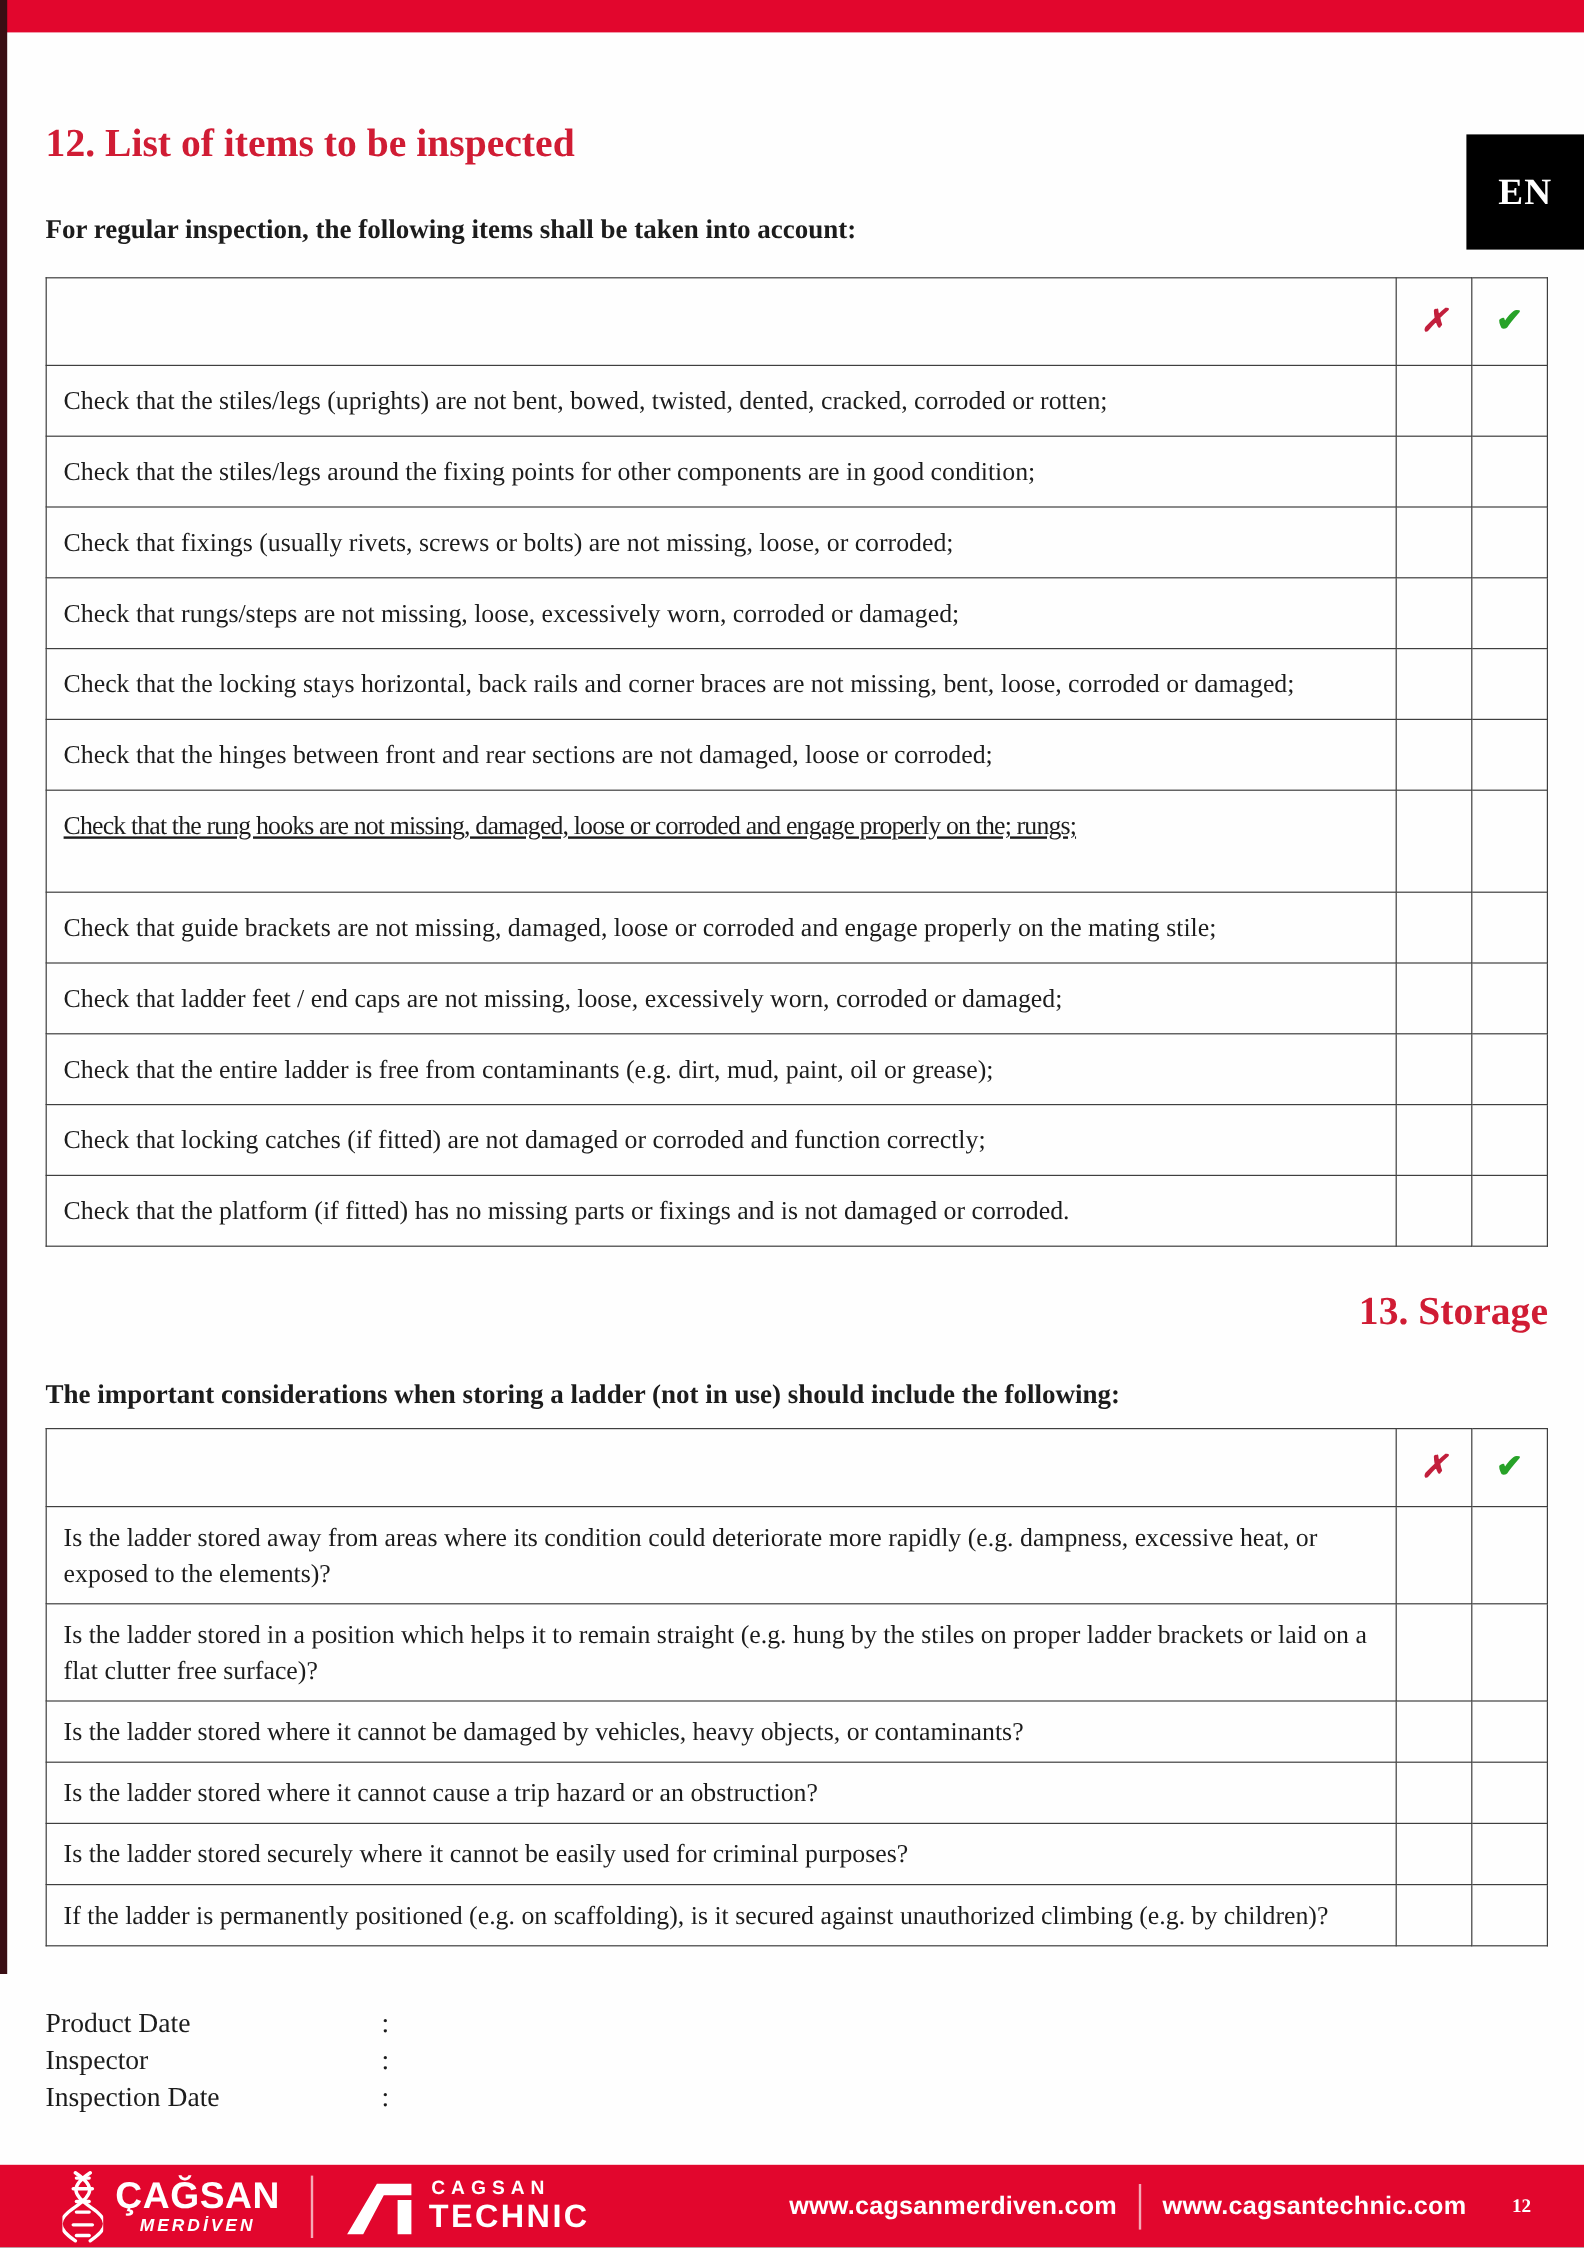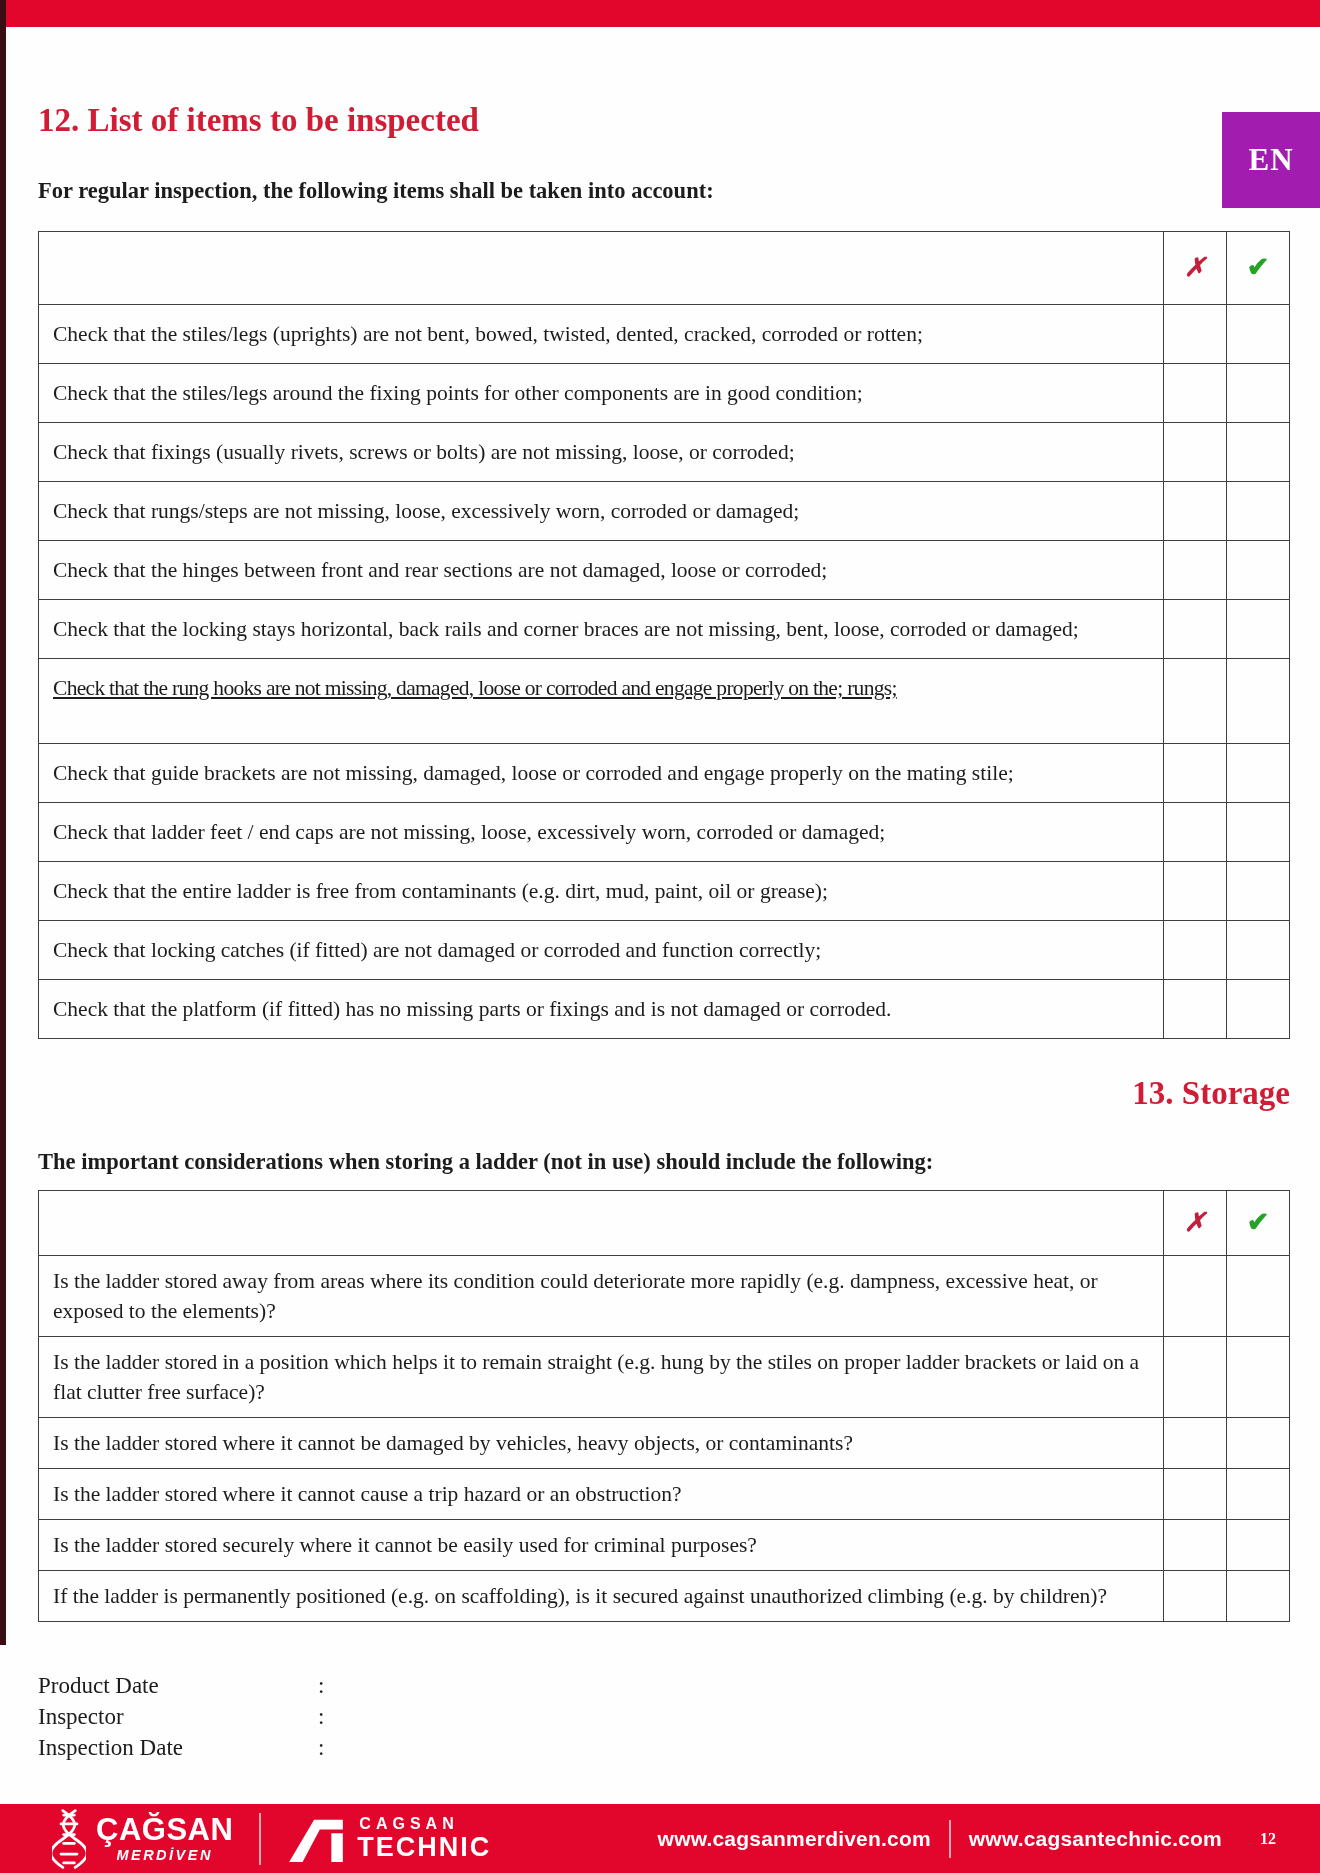--- a/index.html
+++ b/index.html
@@ -9,21 +9,21 @@
     background:#fefefe;
     font-family:"Liberation Serif", serif;
     color:#1c1c1c;
     overflow:hidden;
     margin:0 auto;
   }
   .top-bar{position:absolute;top:0;left:0;width:100%;height:27px;background:#e2062d;}
   .left-strip{position:absolute;top:0;left:0;width:6px;height:1645px;background:#3a0e14;}
   .en-badge{
     position:absolute;top:112px;right:0;width:98px;height:96px;
-    background:#a21caf;color:#ffffff;
+    background:#000000;color:#ffffff;
     display:flex;align-items:center;justify-content:center;
     font-size:31px;font-weight:bold;letter-spacing:1px;
   }
   .content{position:absolute;top:16px;left:38px;width:1252px;}
   h1.sec-title{
     margin:0;color:#d01c34;font-size:33px;font-weight:bold;line-height:1.15;
   }
   #title12{margin-top:86px;}
   #title13{margin-top:36px;text-align:right;}
   p.intro{
@@ -117,26 +117,26 @@
         <td class="item">Check that fixings (usually rivets, screws or bolts) are not missing, loose, or corroded;</td>
         <td class="chk"></td>
         <td class="chk"></td>
       </tr>
       <tr>
         <td class="item">Check that rungs/steps are not missing, loose, excessively worn, corroded or damaged;</td>
         <td class="chk"></td>
         <td class="chk"></td>
       </tr>
       <tr>
+        <td class="item">Check that the locking stays horizontal, back rails and corner braces are not missing, bent, loose, corroded or damaged;</td>
+        <td class="chk"></td>
+        <td class="chk"></td>
+      </tr>
+      <tr>
         <td class="item">Check that the hinges between front and rear sections are not damaged, loose or corroded;</td>
-        <td class="chk"></td>
-        <td class="chk"></td>
-      </tr>
-      <tr>
-        <td class="item">Check that the locking stays horizontal, back rails and corner braces are not missing, bent, loose, corroded or damaged;</td>
         <td class="chk"></td>
         <td class="chk"></td>
       </tr>
       <tr class="gap-below condensed">
         <td class="item">Check that the rung hooks are not missing, damaged, loose or corroded and engage properly on the; rungs;</td>
         <td class="chk"></td>
         <td class="chk"></td>
       </tr>
       <tr>
         <td class="item">Check that guide brackets are not missing, damaged, loose or corroded and engage properly on the mating stile;</td>

